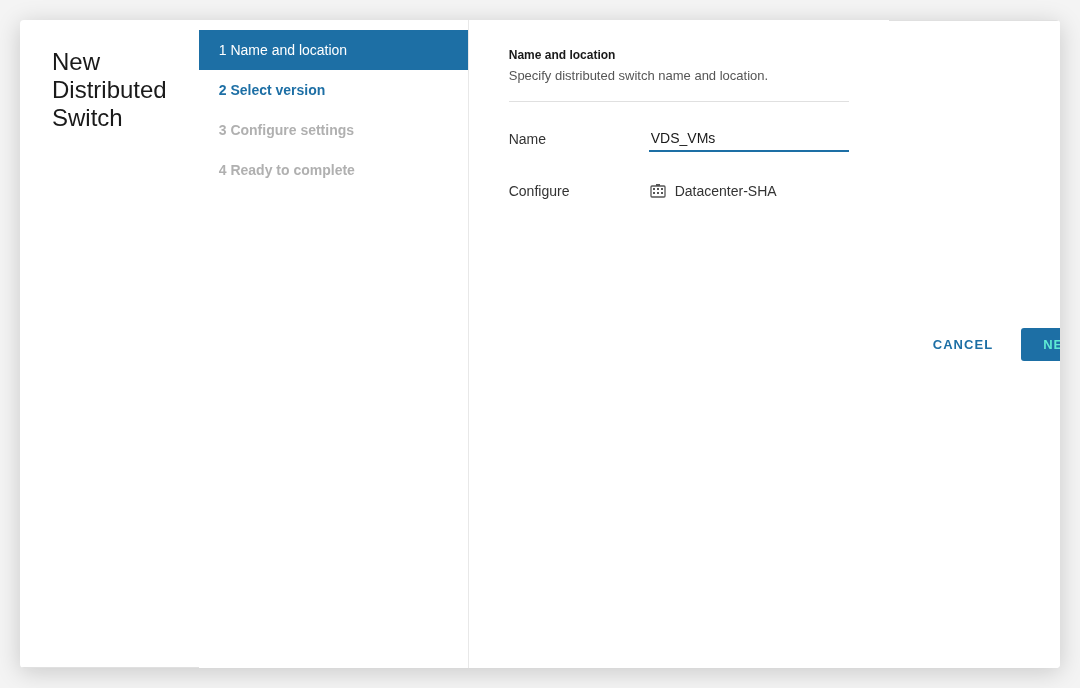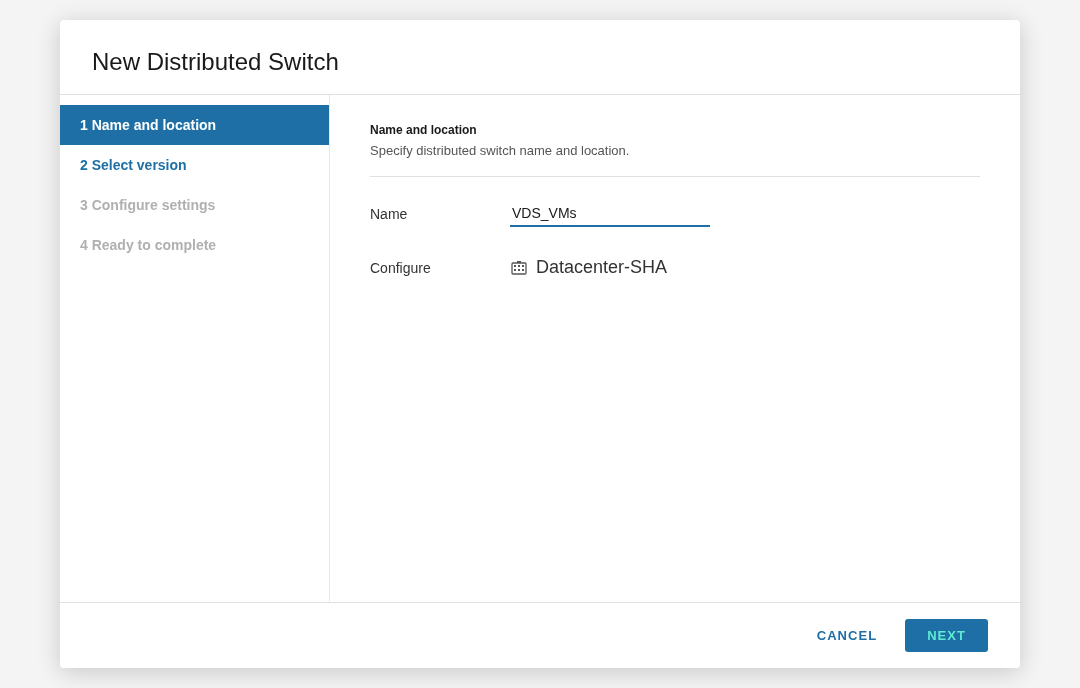--- a/index.html
+++ b/index.html
@@ -6,26 +6,25 @@
     body {
       font-family: -apple-system, BlinkMacSystemFont, "Segoe UI", Arial, sans-serif;
       background: #f4f4f4;
       display: flex;
       align-items: center;
       justify-content: center;
       min-height: 100vh;
     }
     .dialog {
       background: #fff;
-      width: 960px;
+      width: 1040px;
       min-height: 648px;
       border-radius: 4px;
       box-shadow: 0 4px 24px rgba(0,0,0,0.18);
       display: flex;
-      flex-direction: column;
       overflow: hidden;
       position: relative;
     }
     .dialog-title {
       font-size: 24px;
       font-weight: 300;
       color: #1a1a1a;
       padding: 28px 32px 18px 32px;
       border-bottom: 1px solid #e0e0e0;
     }
@@ -46,21 +45,21 @@
       font-size: 14px;
       cursor: pointer;
       display: flex;
       align-items: center;
       gap: 8px;
       font-weight: bold;
     }
     .sidebar-item.active {
       background: #1d6fa5;
       color: #fff;
-      font-weight: 700;
+      font-weight: 400;
     }
     .sidebar-item.enabled {
       color: #1d6fa5;
     }
     .sidebar-item.disabled {
       color: #b0b0b0;
       cursor: default;
     }
     
     .main-content {
@@ -107,21 +106,21 @@
       font-size: 14px;
       color: #1a1a1a;
       padding: 4px 2px;
       width: 200px;
       background: transparent;
     }
     .location-value {
       display: flex;
       align-items: center;
       gap: 8px;
-      font-size: 18px;
+      font-size: 14px;
       color: #333;
     }
     .datacenter-icon {
       display: inline-flex;
       align-items: center;
       justify-content: center;
       color: #555;
       font-size: 16px;
     }
     

